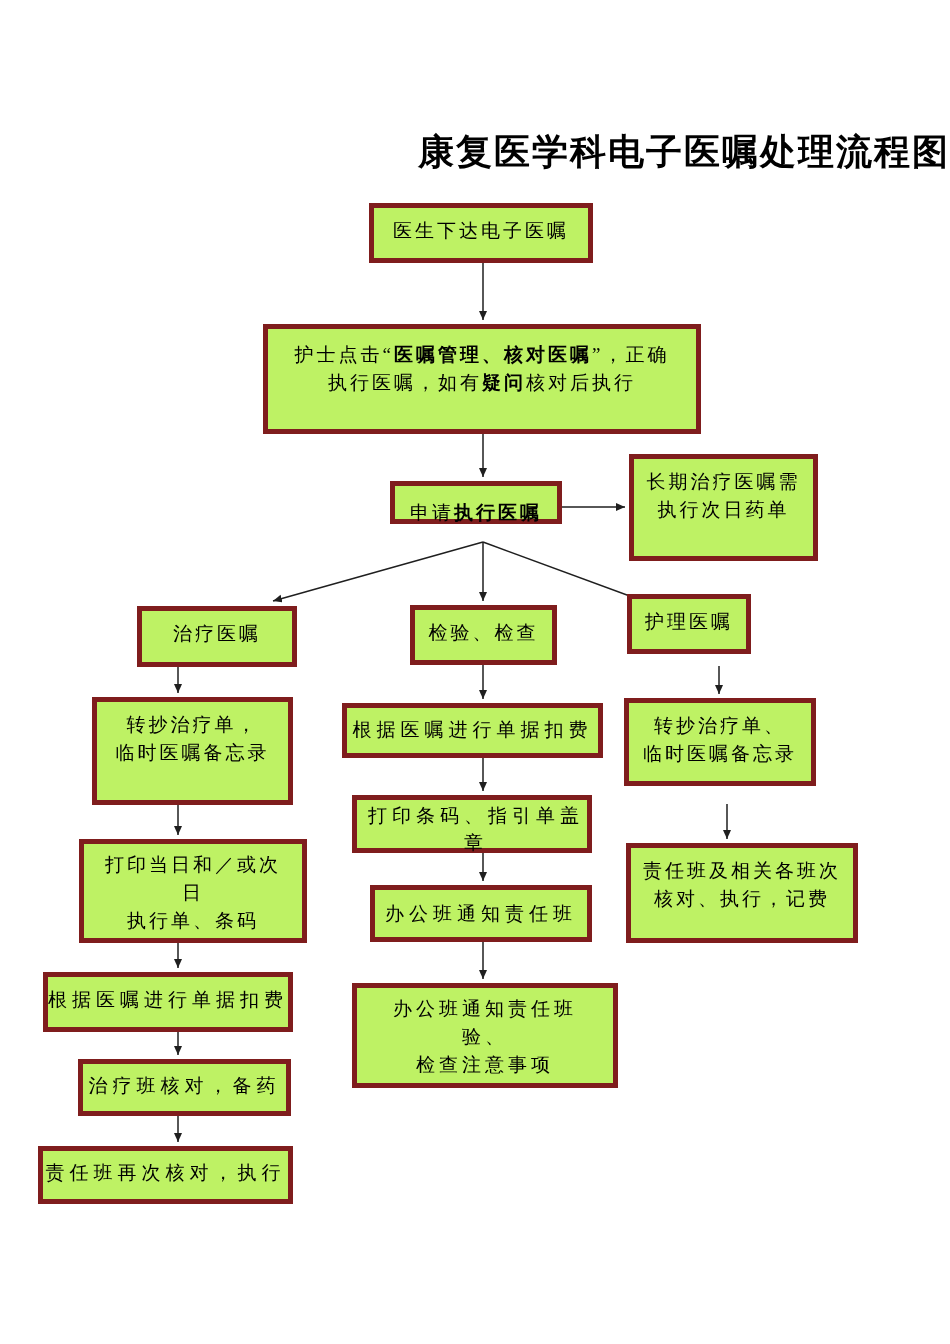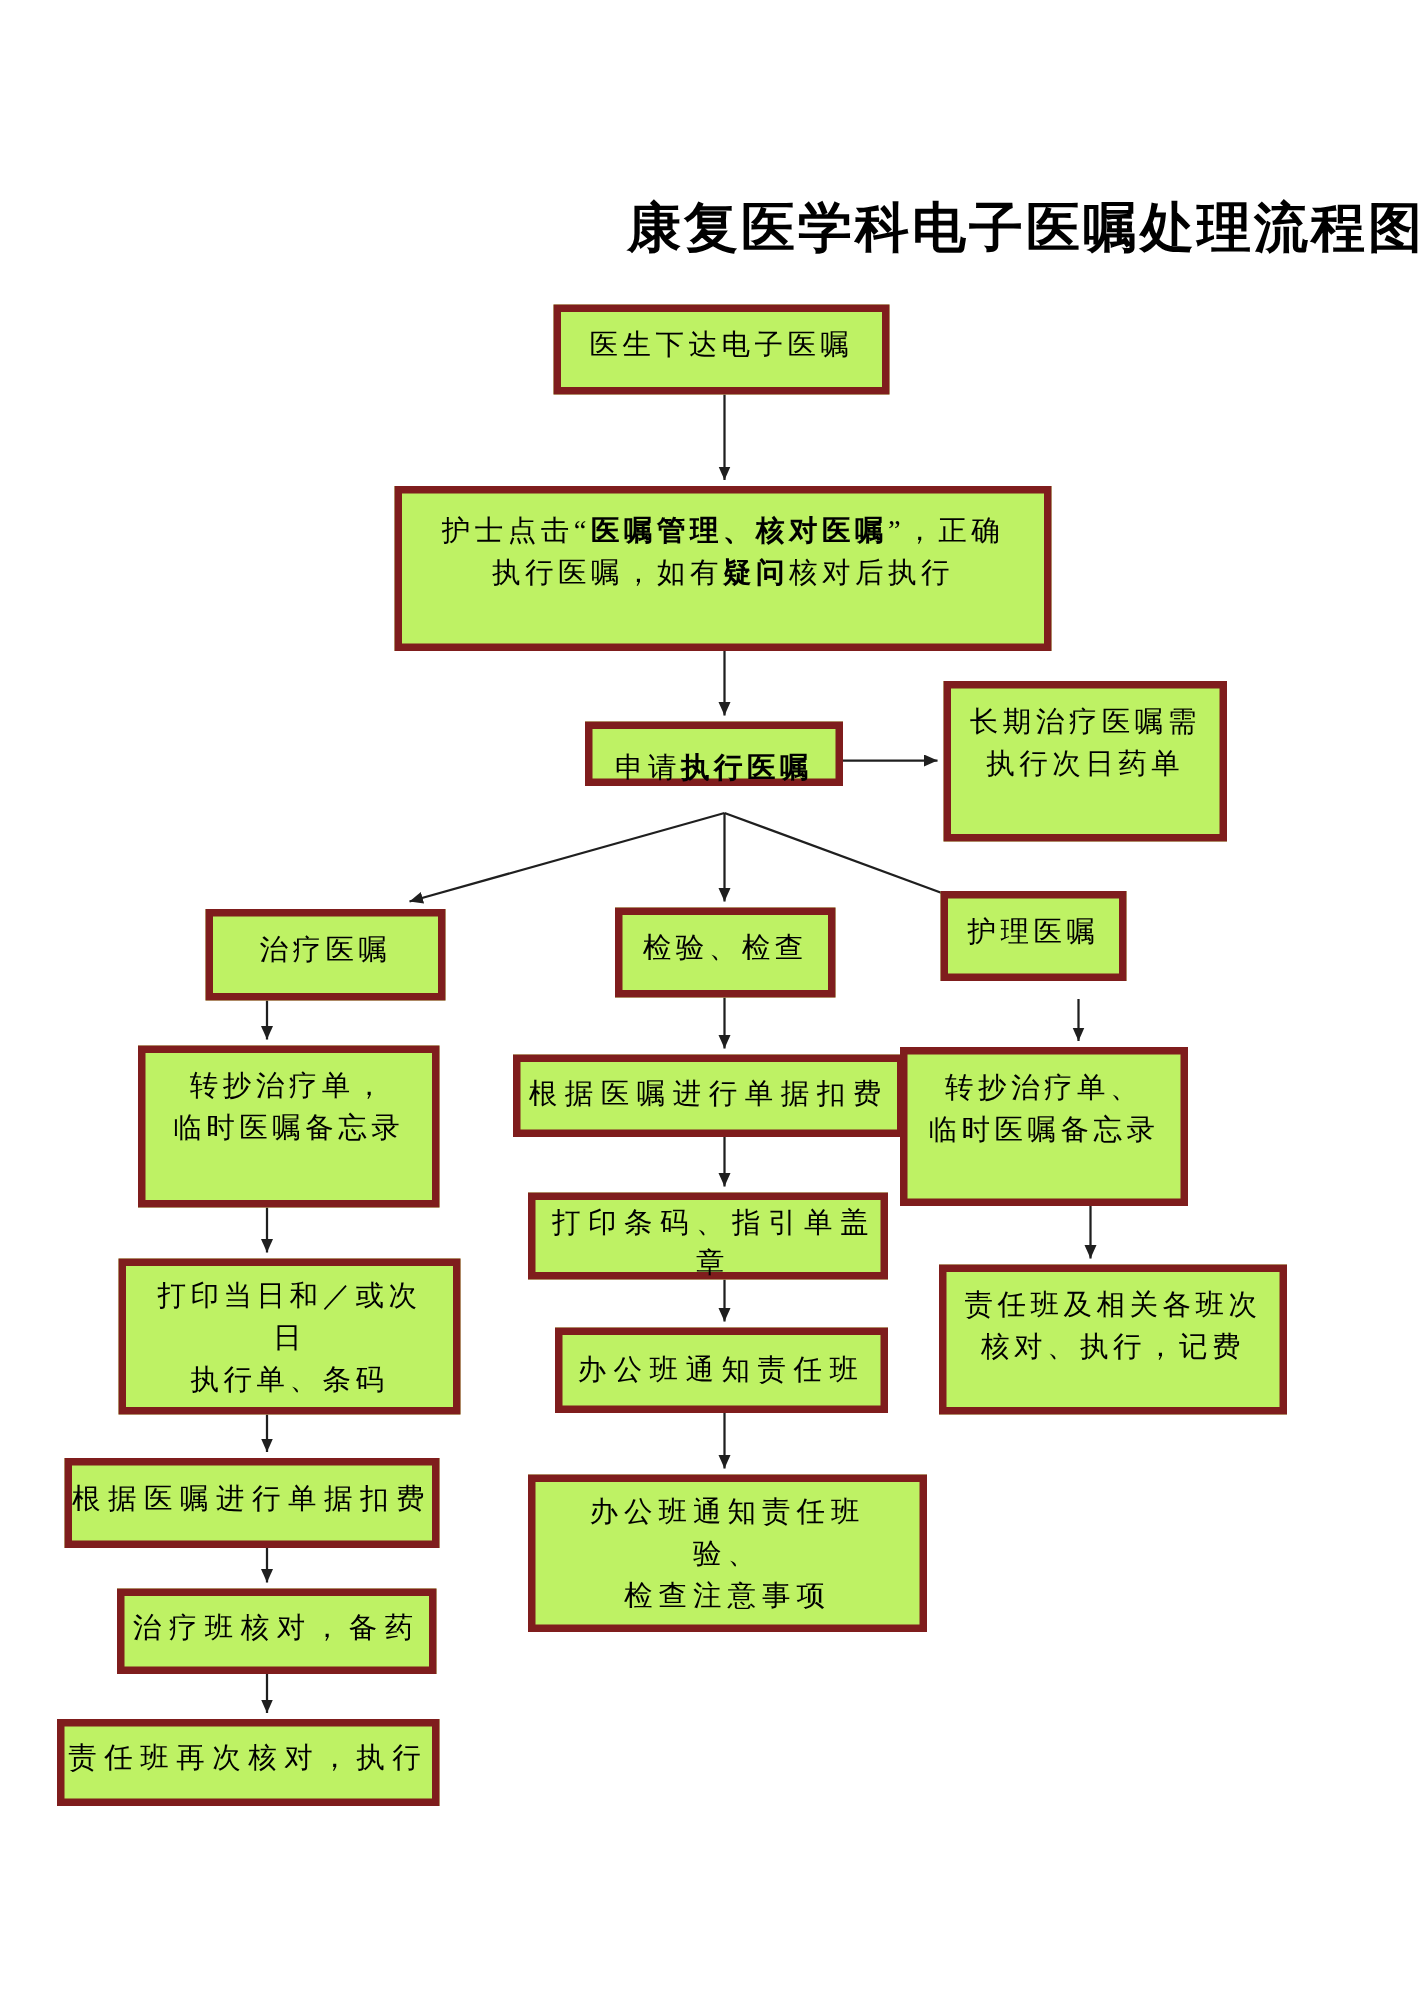--- a/index.html
+++ b/index.html
@@ -143,21 +143,21 @@
   <div class="box wide" style="left:370px; top:885px; width:222px; height:57px; padding-top:10px;">
     <div class="line">办公班通知责任班</div>
   </div>
 
   <div class="box" style="left:352px; top:983px; width:266px; height:105px; letter-spacing:4px; padding-top:7px;">
     <div class="line">办公班通知责任班</div>
     <div class="line">验、</div>
     <div class="line">检查注意事项</div>
   </div>
 
-  <div class="box" style="left:600px; top:698px; width:192px; height:106px;">
+  <div class="box" style="left:624px; top:698px; width:192px; height:88px;">
     <div class="line">转抄治疗单、</div>
     <div class="line">临时医嘱备忘录</div>
   </div>
 
   <div class="box" style="left:626px; top:843px; width:232px; height:100px;">
     <div class="line">责任班及相关各班次</div>
     <div class="line">核对、执行，记费</div>
   </div>
 
 </div>

